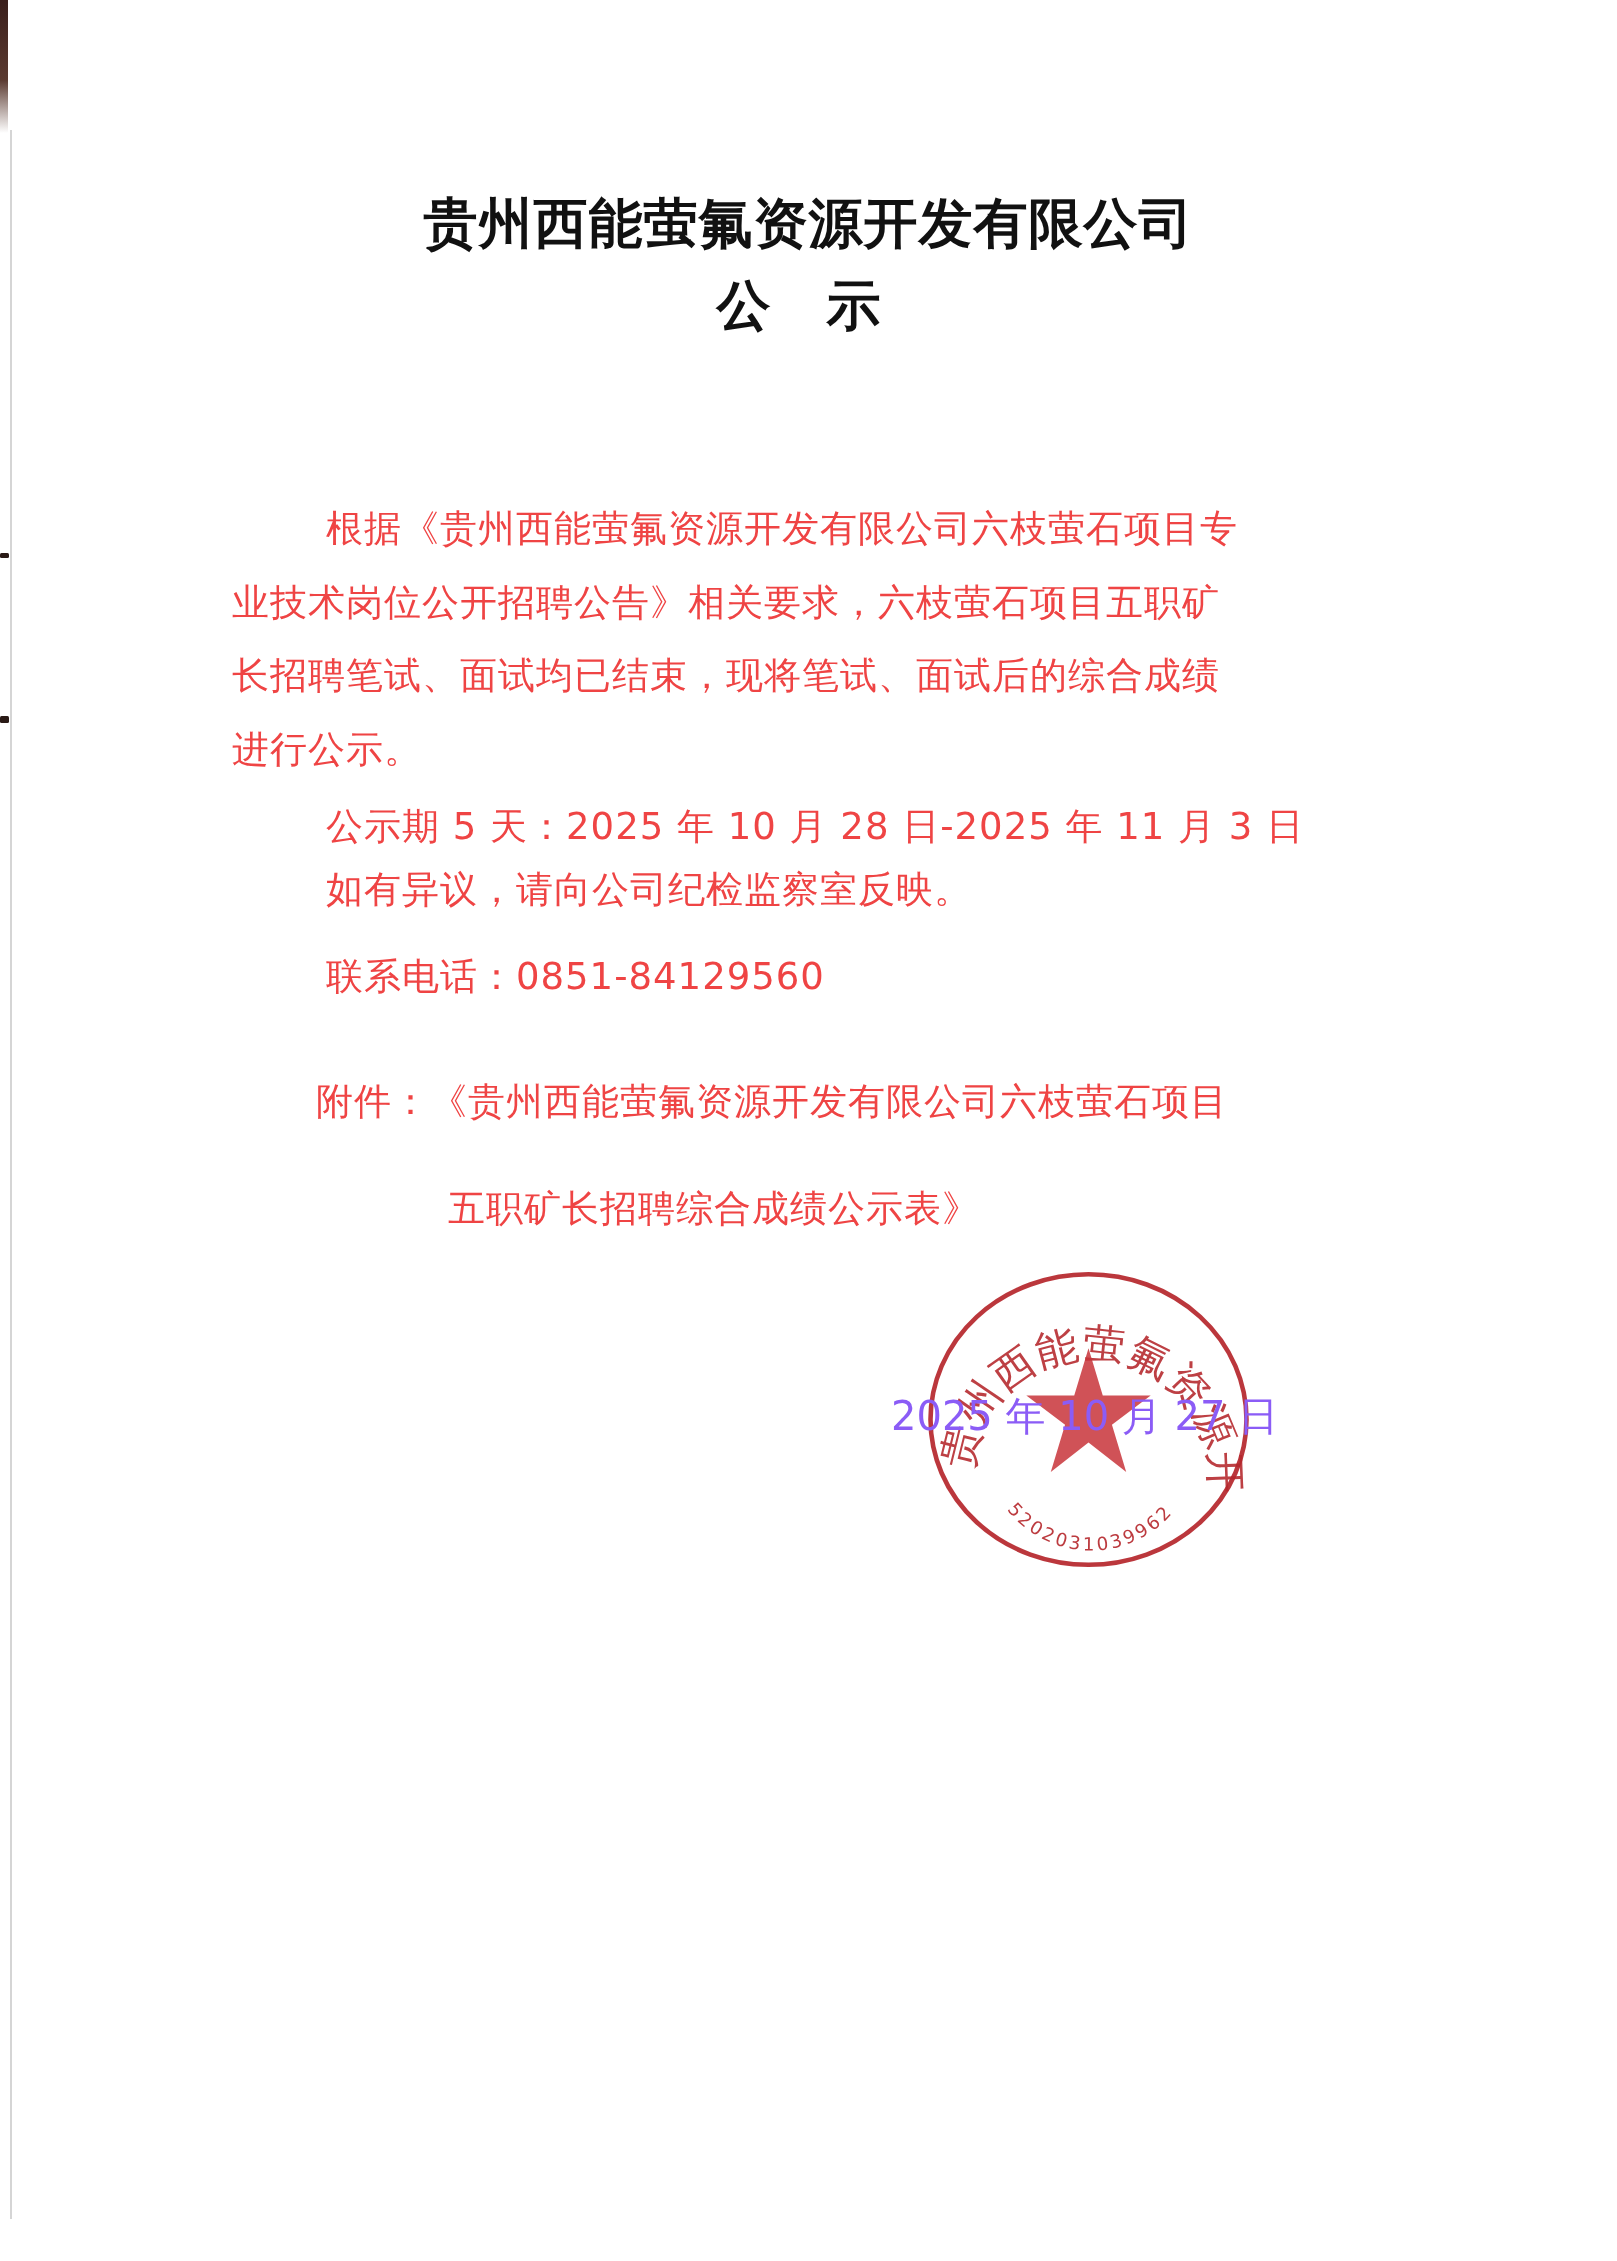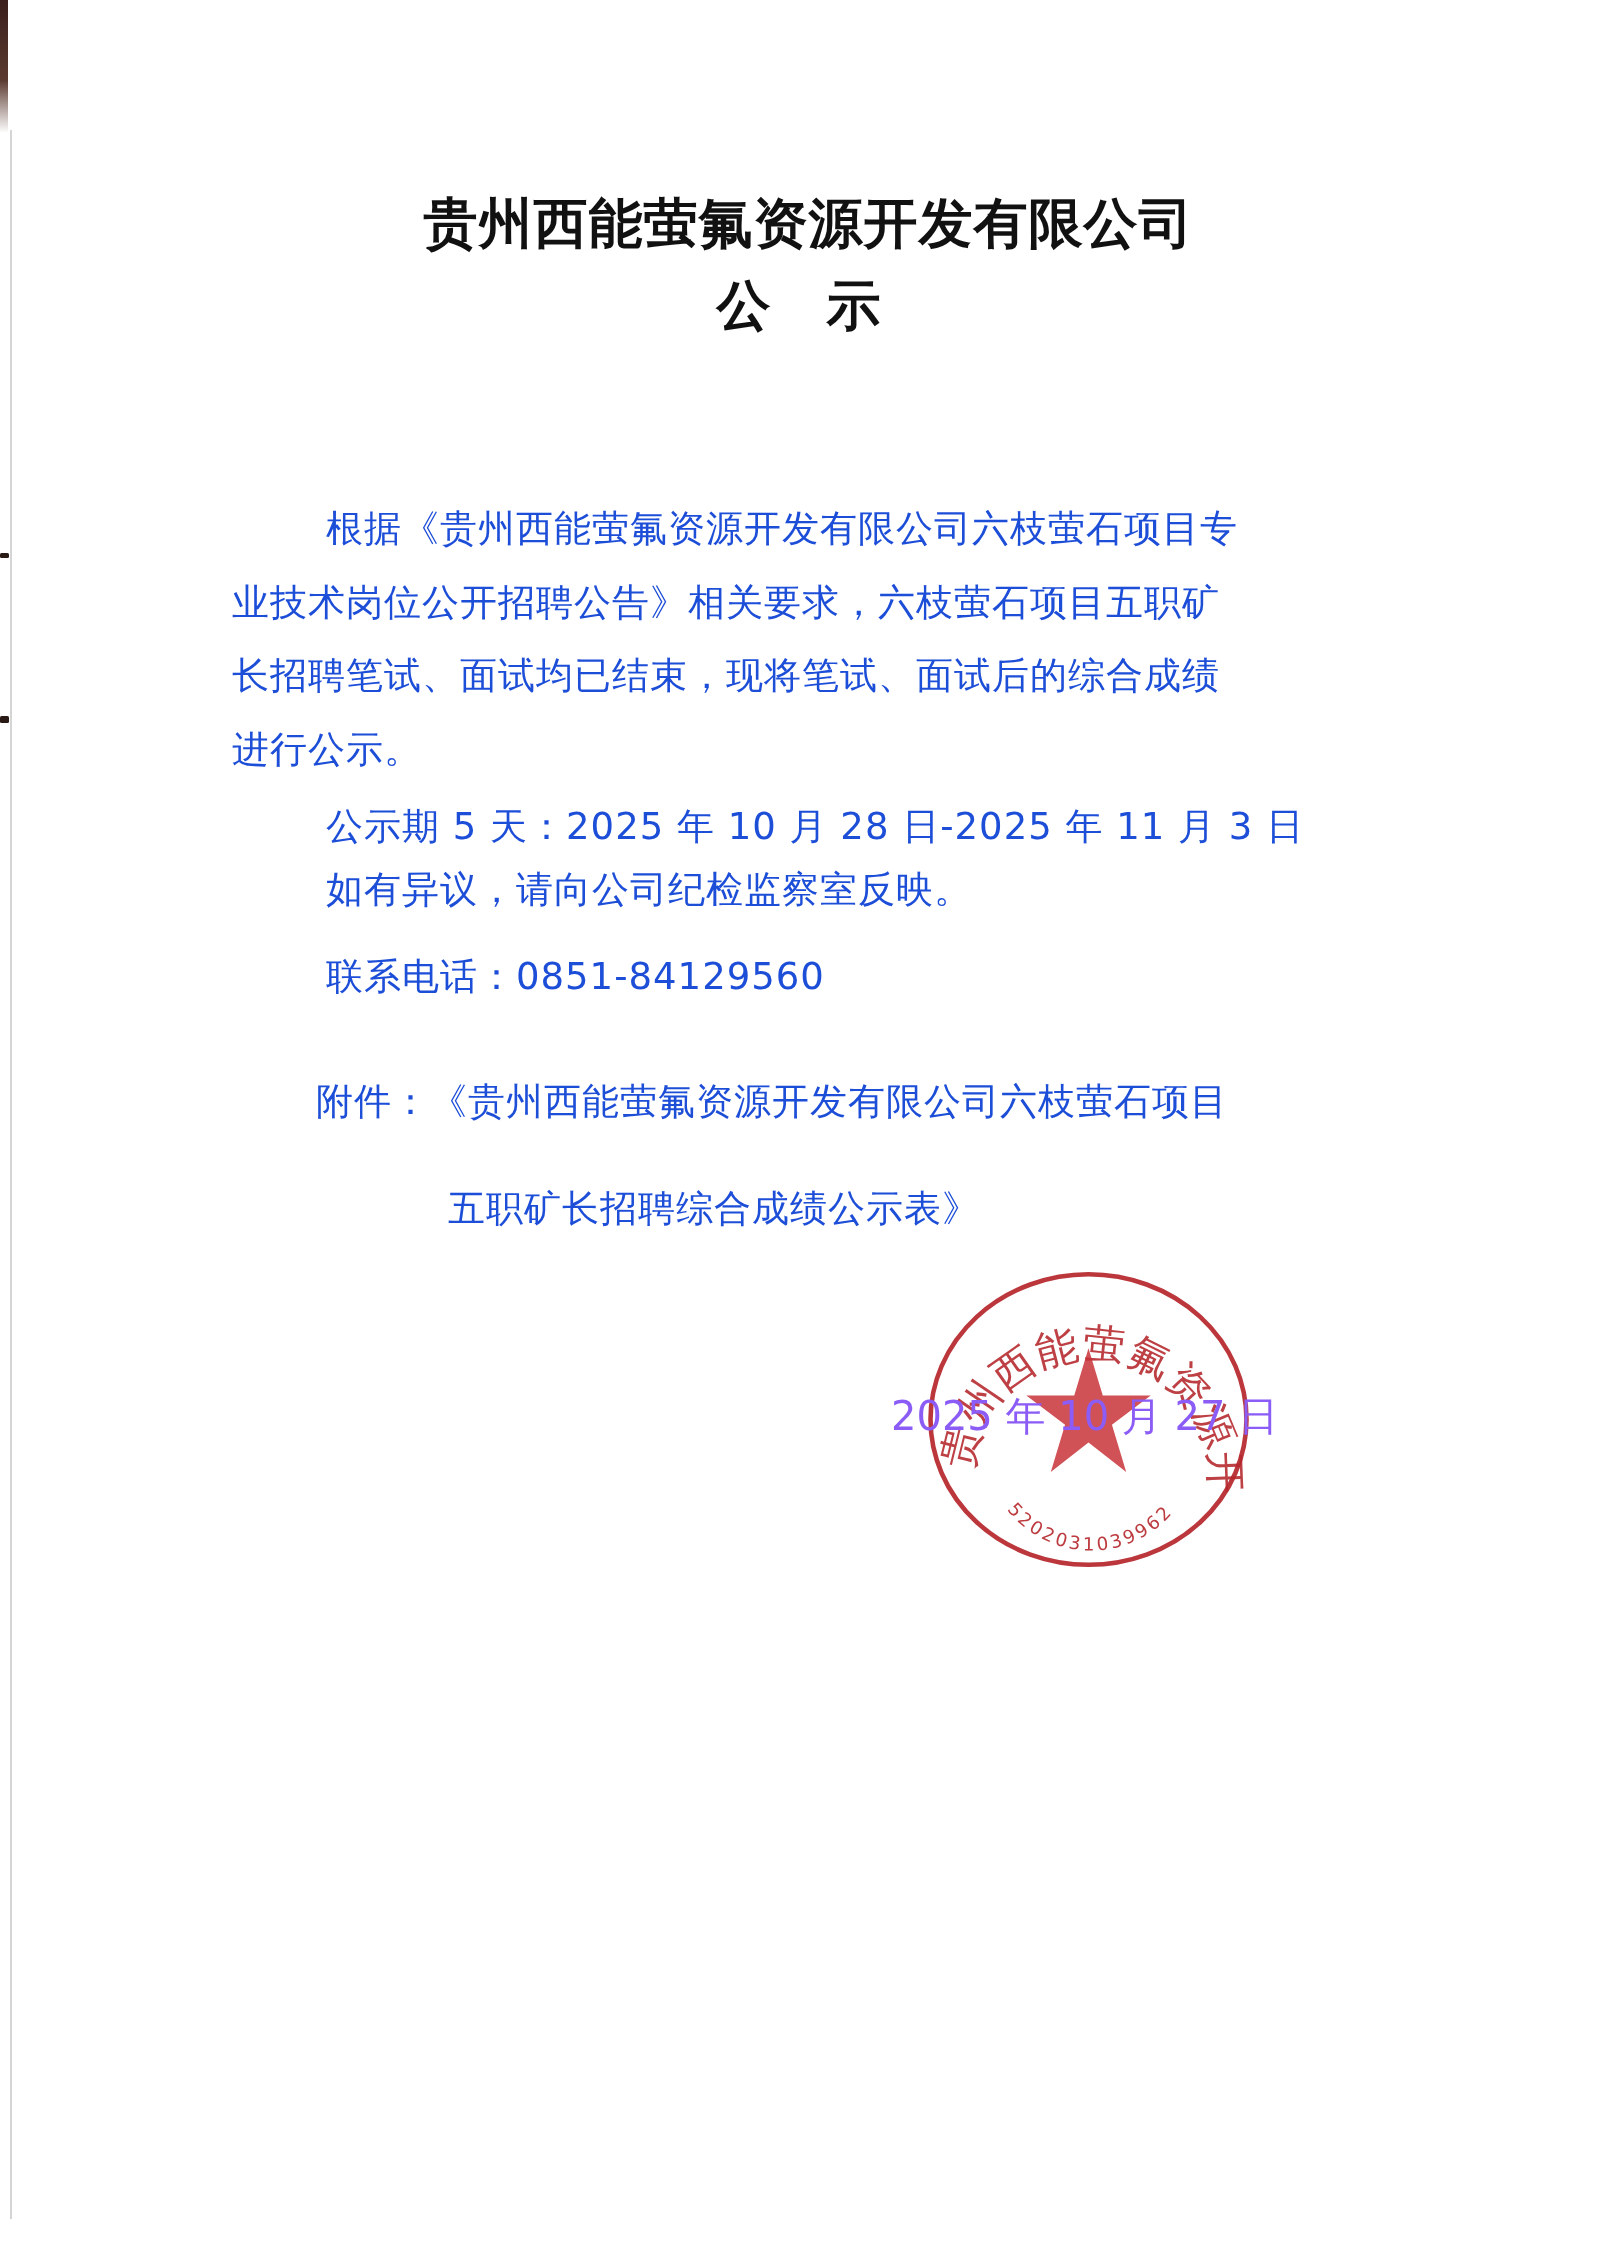--- a/index.html
+++ b/index.html
@@ -57,21 +57,21 @@
       color: #111;
     }
     .title-line.small {
       letter-spacing: 56px;
       padding-left: 36px;
     }
     .body-text {
       position: absolute;
       font-size: 37px;
       line-height: 37px;
-      color: #1d4ed8;
+      color: #ef4444;
       white-space: nowrap;
       font-family: "DejaVu Sans", sans-serif;
       letter-spacing: 1px;
     }
     .stamp {
       position: absolute;
       left: 915px;
       top: 1259px;
       width: 347px;
       height: 316px;

